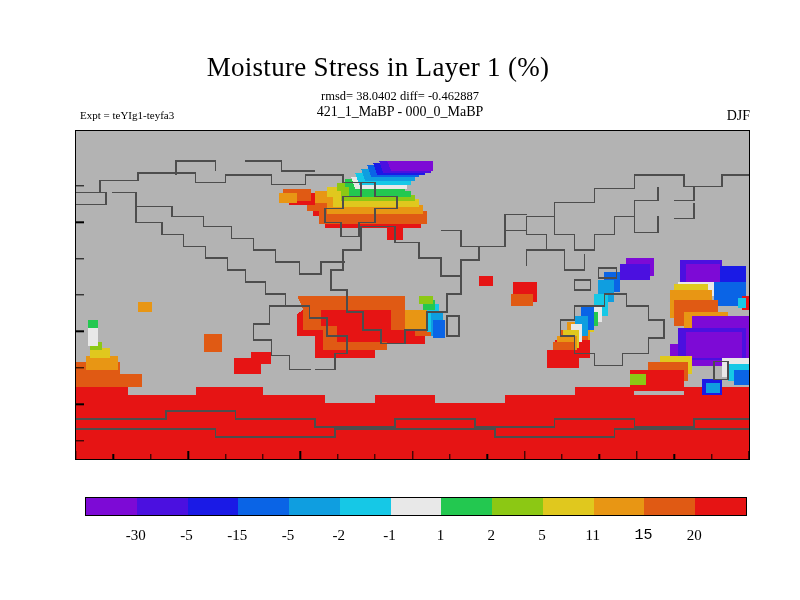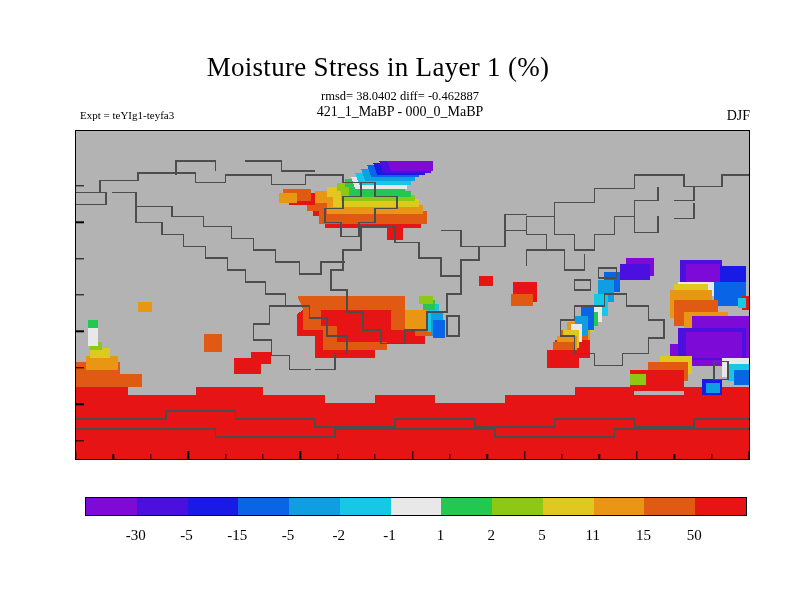--- a/index.html
+++ b/index.html
@@ -233,15 +233,15 @@
     <span style="left: 7.69231%;">-30</span>
     <span style="left: 15.3846%;">-5</span>
     <span style="left: 23.0769%;">-15</span>
     <span style="left: 30.7692%;">-5</span>
     <span style="left: 38.4615%;">-2</span>
     <span style="left: 46.1538%;">-1</span>
     <span style="left: 53.8462%;">1</span>
     <span style="left: 61.5385%;">2</span>
     <span style="left: 69.2308%;">5</span>
     <span style="left: 76.9231%;">11</span>
-    <span style="left: 84.6154%;">15</span>
-    <span style="left: 92.3077%;">50</span>
+    <span style="left: 84.6154%; font-family: Liberation Mono, monospace;">15</span>
+    <span style="left: 92.3077%;">20</span>
   </div>
 
 </body></html>

